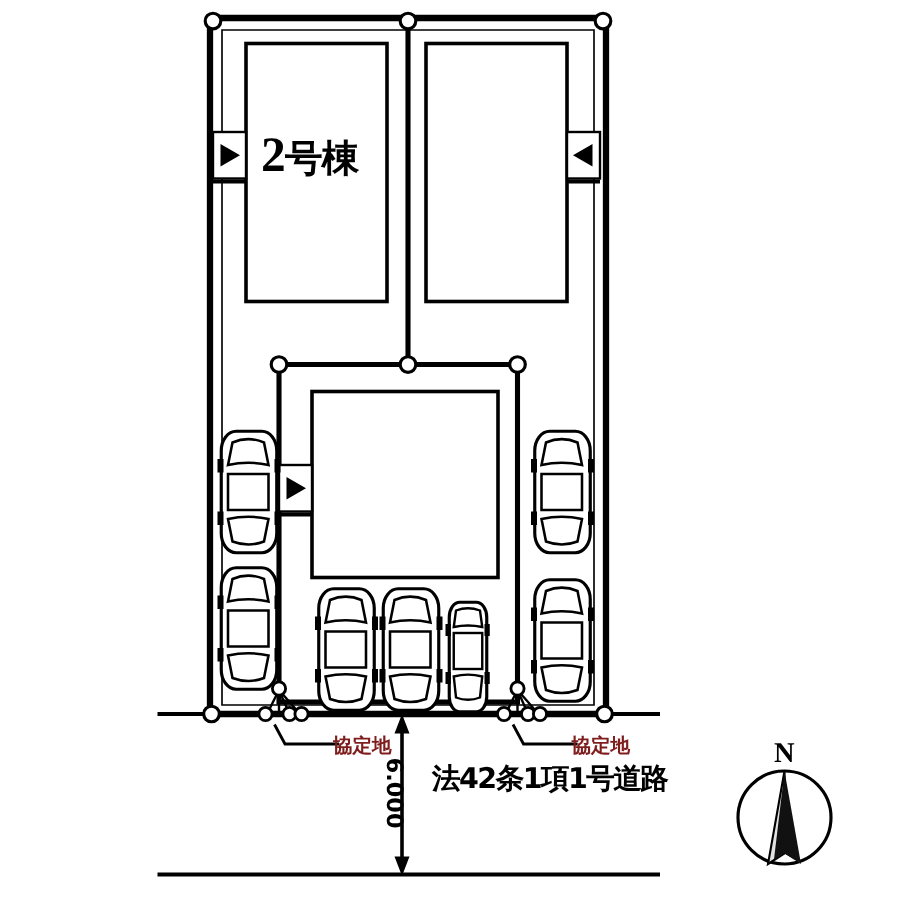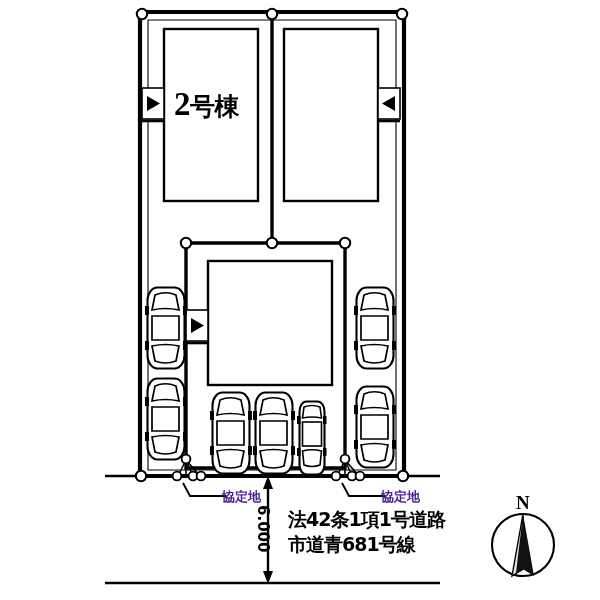--- a/index.html
+++ b/index.html
@@ -42,21 +42,21 @@
   .lot-label .suffix {
     font-size: 25px;
     font-family: "DejaVu Sans", "Liberation Sans", sans-serif;
     font-weight: bold;
   }
   .kyoteichi {
     position: absolute;
     font-family: Liberation Mono, monospace;
     font-size: 13px;
     font-weight: bold;
-    color: #4c1d95;
+    color: #7f1d1d;
     white-space: nowrap;
     user-select: none;
   }
   .road-text {
     position: absolute;
     font-family: "DejaVu Sans", "Liberation Sans", sans-serif;
     font-size: 19px;
     font-weight: bold;
     color: #000000;
     white-space: nowrap;
@@ -248,17 +248,16 @@
 
 
   <div class="kyoteichi" style="left:222px; top:488px;">協定地</div>
 
   <div class="kyoteichi" style="left:381px; top:488px;">協定地</div>
 
   <div class="dim-vert" style="left:272px; top:505px;">6.000</div>
 
   <div class="road-text" style="left:288px; top:509px;">法42条1項1号道路</div>
 
-  <div class="road-text" style="left:288px; top:534px;">市道青681号線</div>
 
   <div class="compass-n" style="left:516px; top:492px;">N</div>
 
 </div>
 
 </body></html>

